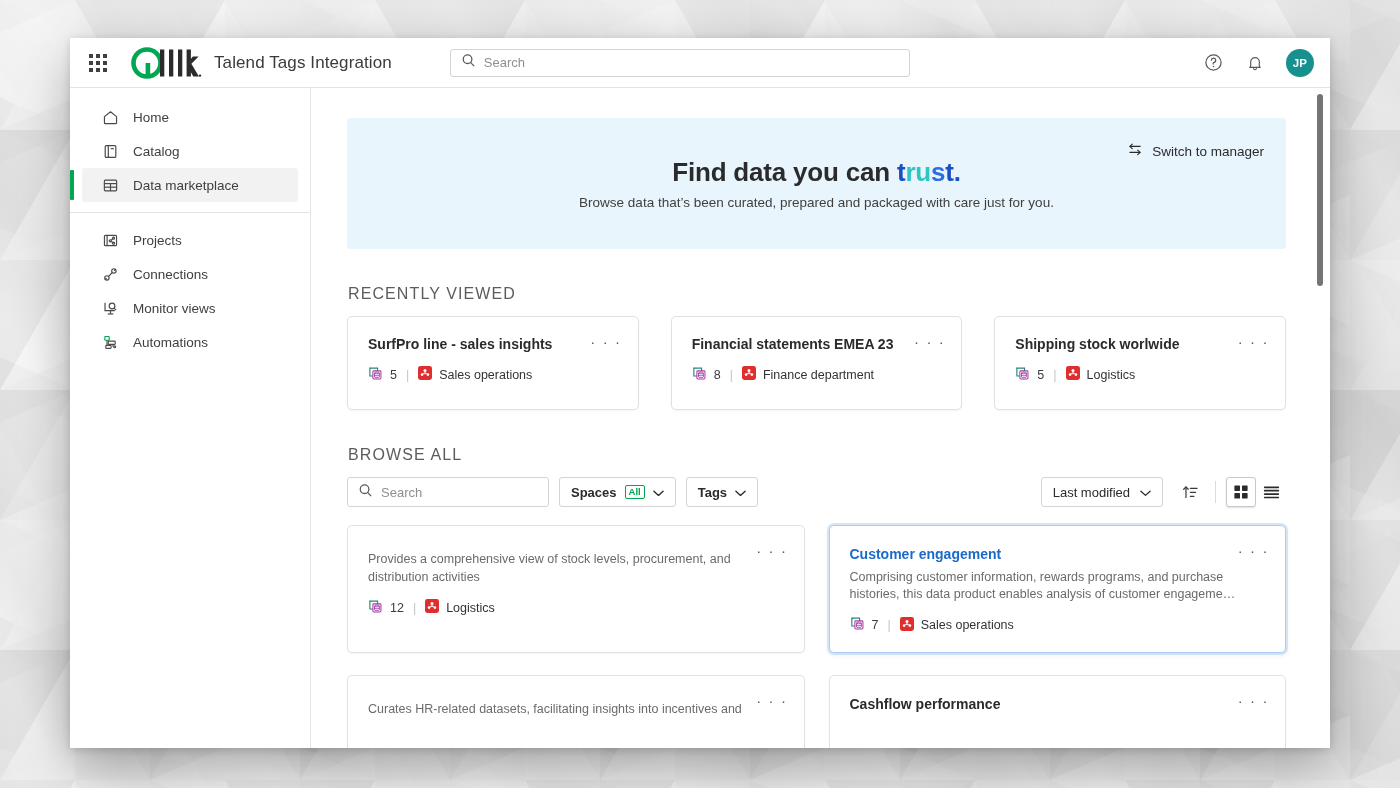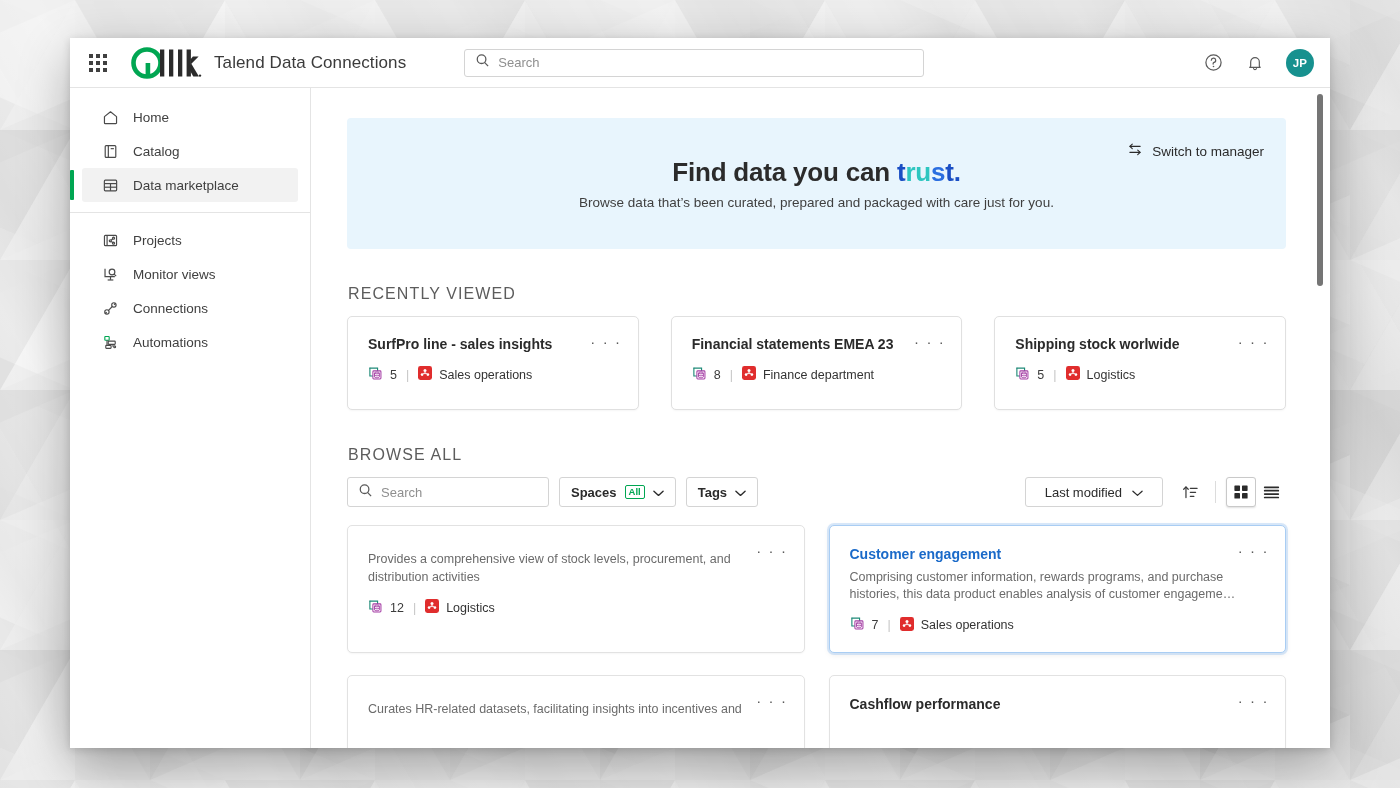--- a/index.html
+++ b/index.html
@@ -184,21 +184,21 @@
     font-size: 13px; color: #2b2b2b; font-weight: bold; background: #fff;
   }
   .badge-all {
     border: 1px solid #00a652; color: #00a652; border-radius: 2px;
     font-size: 9.5px; font-weight: bold; padding: 1px 3px; line-height: 1.1;
   }
   .tb-right { margin-left: auto; display: flex; align-items: center; }
   .sel {
     height: 30px; min-width: 122px; border: 1px solid #d4d4d4; border-radius: 3px;
     display: flex; align-items: center; justify-content: flex-start; gap: 10px;
-    padding: 0 19px; font-size: 13px; color: #2b2b2b; cursor: pointer; background: #fff;
+    padding: 0 11px; font-size: 13px; color: #2b2b2b; cursor: pointer; background: #fff;
   }
   .sort-btn { width: 30px; height: 30px; display: flex; align-items: center; justify-content: center; margin-left: 12px; cursor: pointer; color: #3b3b3b; }
   .vsep { width: 1px; height: 22px; background: #dcdcdc; margin: 0 10px; }
   .view-toggle { display: flex; }
   .view-btn {
     width: 30px; height: 30px; display: flex; align-items: center; justify-content: center;
     cursor: pointer; color: #2b2b2b; border: 1px solid transparent; border-radius: 3px; background: #fff;
   }
   .view-btn.active { border-color: #c9c9c9; box-shadow: 0 1px 2px rgba(0,0,0,.13); }
 
@@ -534,21 +534,21 @@
         <rect x="32" y="3.5" width="4.3" height="27" fill="#2b2b2b"></rect>
         <rect x="41" y="3.5" width="4.3" height="27" fill="#2b2b2b"></rect>
         <rect x="50" y="3.5" width="4.3" height="27" fill="#2b2b2b"></rect>
         <rect x="58.6" y="3.5" width="4.3" height="27" fill="#2b2b2b"></rect>
         <path d="M62.6 18.6 L70.6 10.4 L64.9 10.4 L62.6 13.2 Z" fill="#2b2b2b"></path>
         <path d="M63.2 17.6 L70.9 30.5 L65.3 30.5 L60.6 22.2 Z" fill="#2b2b2b"></path>
         <circle cx="72" cy="29.6" r="1.2" fill="#2b2b2b"></circle>
       </svg>
     </div>
 
-    <div class="app-title">Talend Data Connections</div>
+    <div class="app-title">Talend Tags Integration</div>
 
     <div class="hdr-search">
       <span>
         <svg width="15" height="15" viewBox="0 0 16 16" fill="none" stroke="#5a5a5a" stroke-width="1.35">
           <circle cx="7" cy="6.6" r="4.6"></circle>
             <line x1="10.4" y1="10.2" x2="14" y2="14"></line>
         </svg>
       </span>
       <input type="text" placeholder="Search" style="">
     </div>
@@ -620,41 +620,41 @@
             <line x1="9.7" y1="8.7" x2="11.4" y2="7.2"></line>
               <line x1="9.7" y1="10" x2="11.4" y2="11.2"></line>
           </svg>
         </span>
         <span>Projects</span>
       </div>
 
       <div class="nav-item">
         <span class="nav-ico">
           <svg width="17" height="17" viewBox="0 0 18 18" fill="none" stroke="#4a4a4a" stroke-width="1.25">
+            <circle cx="12.6" cy="5.2" r="2.3"></circle>
+            <circle cx="5.2" cy="12.6" r="2.3"></circle>
+            <line x1="10.9" y1="6.9" x2="6.9" y2="10.9"></line>
+            <line x1="3.2" y1="14.6" x2="5" y2="12.8"></line>
+            <line x1="14.4" y1="3.4" x2="12.8" y2="5"></line>
+          </svg>
+        </span>
+        <span>Connections</span>
+      </div>
+
+      <div class="nav-item">
+        <span class="nav-ico">
+          <svg width="17" height="17" viewBox="0 0 18 18" fill="none" stroke="#4a4a4a" stroke-width="1.25">
             <path d="M3.2 2.8v8.4h10.4"></path>
             <line x1="9" y1="11.2" x2="9" y2="14.6"></line>
             <line x1="6" y1="14.8" x2="12" y2="14.8"></line>
             <circle cx="10.6" cy="6.4" r="3"></circle>
             <line x1="12.8" y1="8.6" x2="15" y2="10.8"></line>
           </svg>
         </span>
         <span>Monitor views</span>
-      </div>
-
-      <div class="nav-item">
-        <span class="nav-ico">
-          <svg width="17" height="17" viewBox="0 0 18 18" fill="none" stroke="#4a4a4a" stroke-width="1.25">
-            <circle cx="12.6" cy="5.2" r="2.3"></circle>
-            <circle cx="5.2" cy="12.6" r="2.3"></circle>
-            <line x1="10.9" y1="6.9" x2="6.9" y2="10.9"></line>
-            <line x1="3.2" y1="14.6" x2="5" y2="12.8"></line>
-            <line x1="14.4" y1="3.4" x2="12.8" y2="5"></line>
-          </svg>
-        </span>
-        <span>Connections</span>
       </div>
 
       <div class="nav-item">
         <span class="nav-ico">
           <svg width="17" height="17" viewBox="0 0 18 18" fill="none" stroke="#4a4a4a" stroke-width="1.2">
             <rect x="3" y="2.6" width="4.6" height="4" rx=".6" stroke="#00a652"></rect>
             <rect x="6.6" y="7.6" width="7.4" height="3.4" rx=".6"></rect>
             <rect x="4" y="12" width="5.6" height="3.2" rx=".6"></rect>
             <line x1="5.3" y1="6.6" x2="5.3" y2="12"></line>
             <line x1="11.6" y1="11" x2="11.6" y2="13.6"></line>

